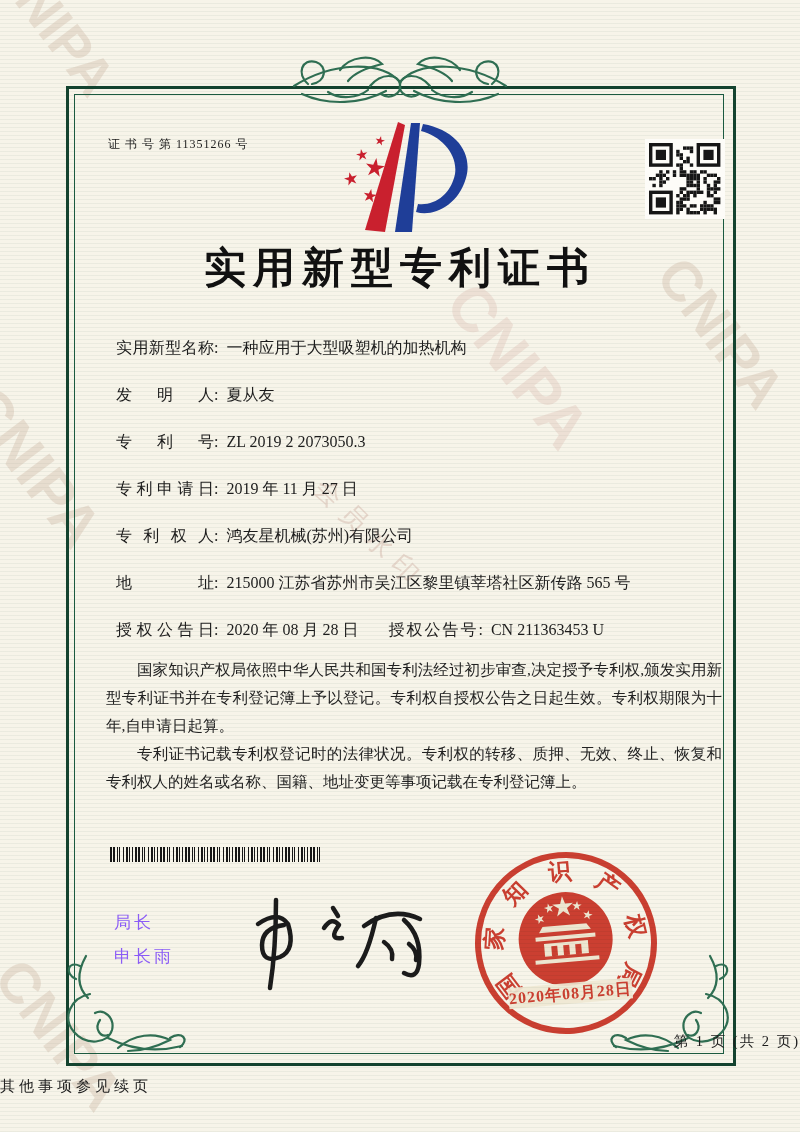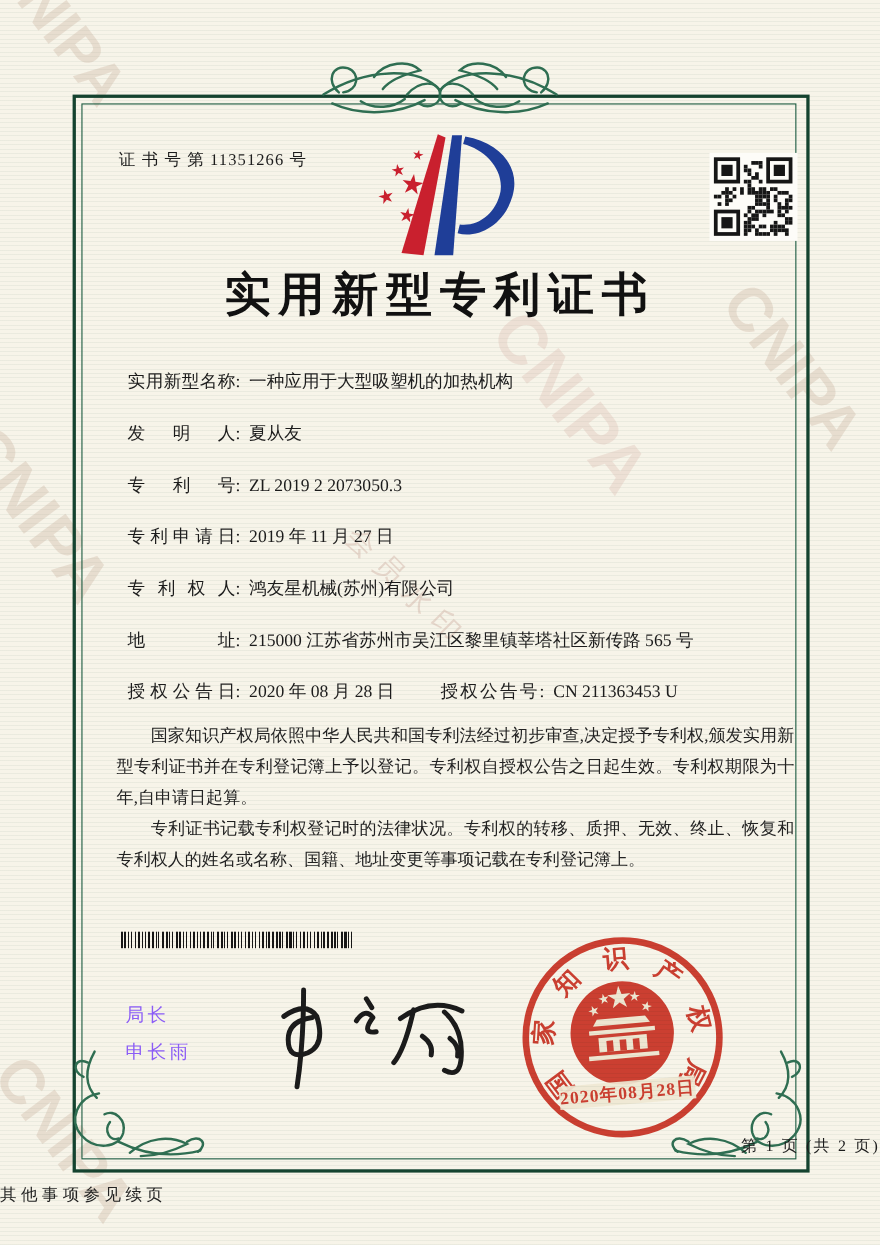--- a/index.html
+++ b/index.html
@@ -14,32 +14,32 @@
   
   .frame-outer{position:absolute;left:66px;top:86px;width:664px;height:974px;border:3px solid #14432f;}
   .frame-inner{position:absolute;left:74px;top:94px;width:648px;height:958px;border:1px solid #1b5a40;}
   .orn{position:absolute;pointer-events:none;}
   
   .wm{position:absolute;font-family:"Liberation Sans","DejaVu Sans",sans-serif;font-weight:bold;
       color:rgba(196,170,150,0.30);pointer-events:none;white-space:nowrap;}
   .wm-member{position:absolute;color:rgba(206,172,160,0.42);font-size:27px;letter-spacing:9px;
       transform:rotate(45deg);pointer-events:none;white-space:nowrap;}
   
-  .cert-no{position:absolute;left:108px;top:136px;font-size:15px;letter-spacing:1px;text-align:center;}
+  .cert-no{position:absolute;left:108px;top:136px;font-size:12px;letter-spacing:1px;text-align:center;}
   .logo{position:absolute;left:328px;top:116px;width:142px;height:122px;}
   .qr{position:absolute;left:645px;top:139px;width:80px;height:80px;background:#fdfcf8;}
   .title{position:absolute;left:0;top:240px;width:800px;text-align:center;
       font-size:42px;font-weight:bold;letter-spacing:7px;color:#111;}
   
   .fields{position:absolute;left:116px;top:334px;width:600px;font-size:16px;}
   .frow{margin-bottom:20px;line-height:27px;white-space:nowrap;}
   .flabel{display:inline-block;width:98px;text-align:justify;text-align-last:justify;vertical-align:top;}
   .fvalue{margin-left:8px;}
   .frow-double{display:flex;}
-  .grant-no{margin-left:42px;}
+  .grant-no{margin-left:30px;}
   .glabel{letter-spacing:2px;}
   
   .bodytext{position:absolute;left:106px;top:656px;width:616px;
       font-size:15.5px;line-height:28px;text-align:justify;color:#222;}
   .bodytext p{margin:0;text-indent:2em;}
   
   .barcode{position:absolute;left:110px;top:847px;width:210px;height:15px;
       background:repeating-linear-gradient(90deg,
         #161616 0 1.5px, transparent 1.5px 3px,
         #161616 3px 5px, transparent 5px 6.5px,

